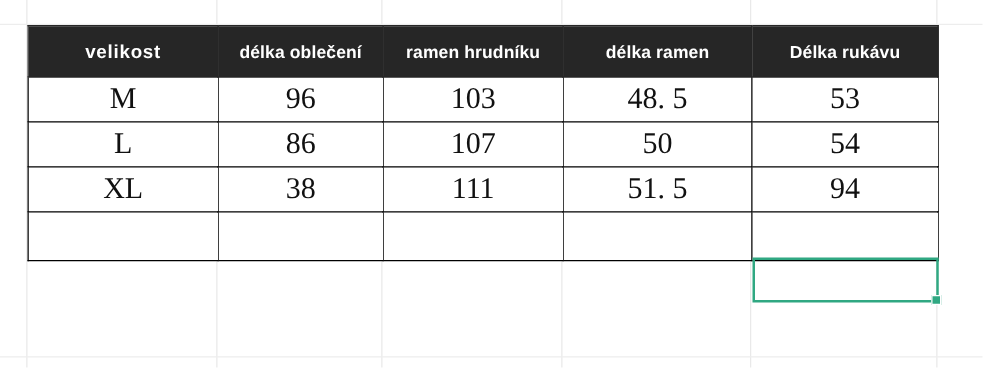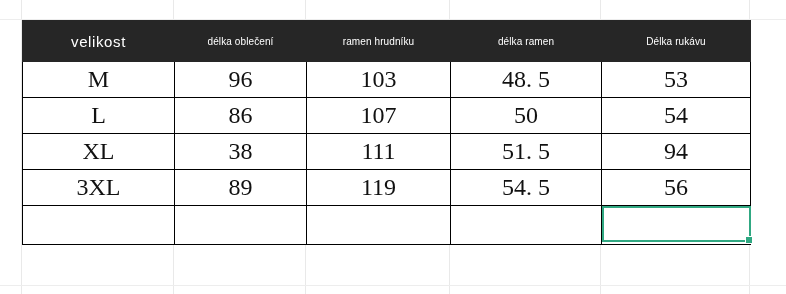--- a/index.html
+++ b/index.html
@@ -53,34 +53,34 @@
   table.size-table col.c0 { width: 152px; }
   table.size-table col.c1 { width: 132px; }
   table.size-table col.c2 { width: 144px; }
   table.size-table col.c3 { width: 151px; }
   table.size-table col.c4 { width: 149px; }
 
   thead th {
     background: #262626;
     color: #ffffff;
     font-family: "Liberation Sans", sans-serif;
-    font-weight: normal;
+    font-weight: bold;
     text-align: center;
     vertical-align: middle;
     height: 40px;
     padding: 0 4px;
     border: 1px solid #262626;
     letter-spacing: 0.2px;
   }
   thead th.h-first {
     font-size: 15px;
     letter-spacing: 0.6px;
   }
   thead th.h-rest {
-    font-size: 10px;
+    font-size: 14px;
     letter-spacing: 0.1px;
   }
 
   tbody td {
     border: 1px solid #000000;
     height: 35px;
     text-align: center;
     vertical-align: middle;
     font-family: "Liberation Serif", serif;
     font-size: 24px;
@@ -159,27 +159,20 @@
         <td>50</td>
         <td>54</td>
       </tr>
       <tr>
         <td>XL</td>
         <td>38</td>
         <td>111</td>
         <td>51. 5</td>
         <td>94</td>
       </tr>
-      <tr>
-        <td>3XL</td>
-        <td>89</td>
-        <td>119</td>
-        <td>54. 5</td>
-        <td id="selected-td">56</td>
-      </tr>
       <tr class="empty-row">
         <td></td>
         <td></td>
         <td></td>
         <td></td>
         <td></td>
       </tr>
     </tbody>
   </table>
 

